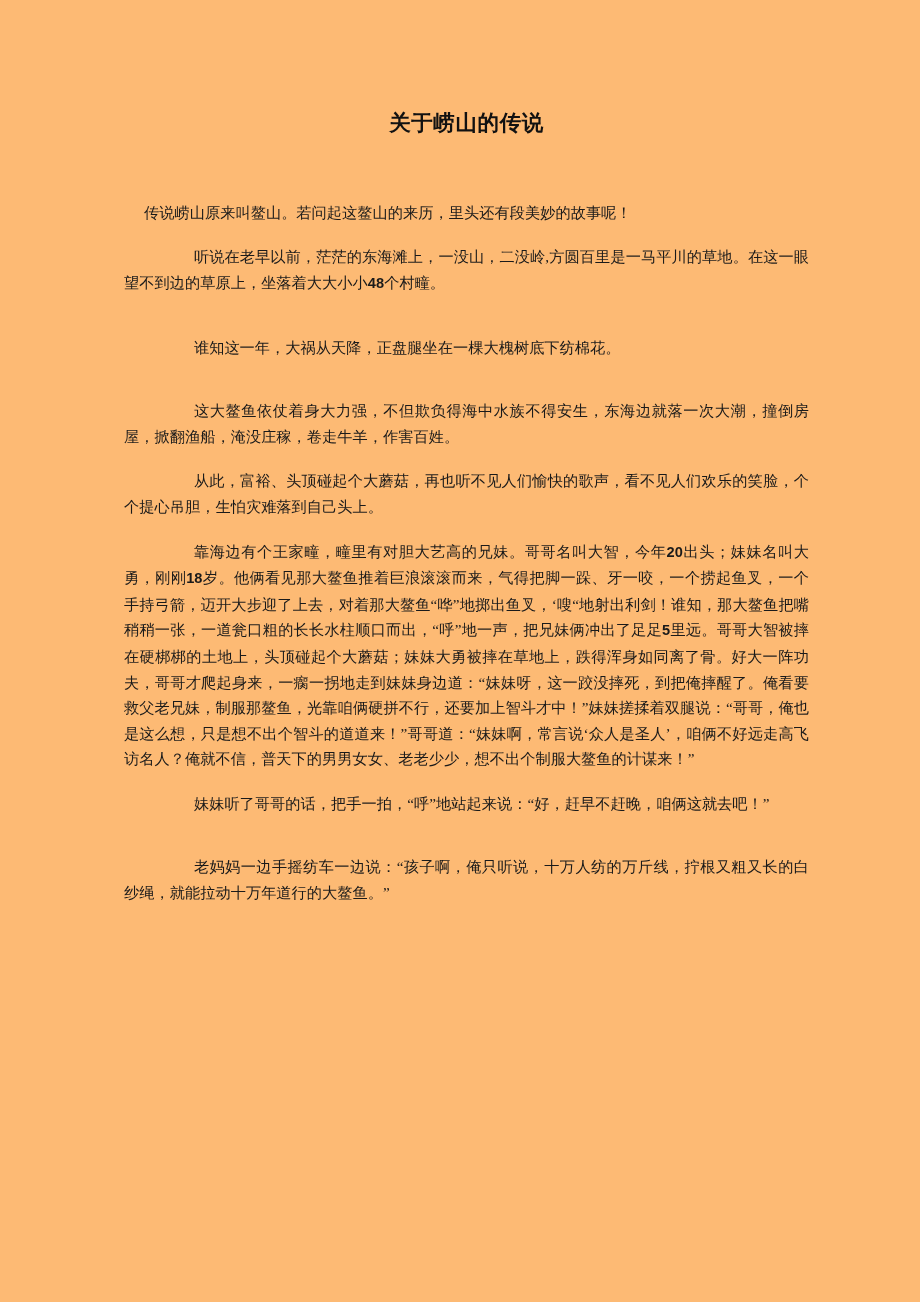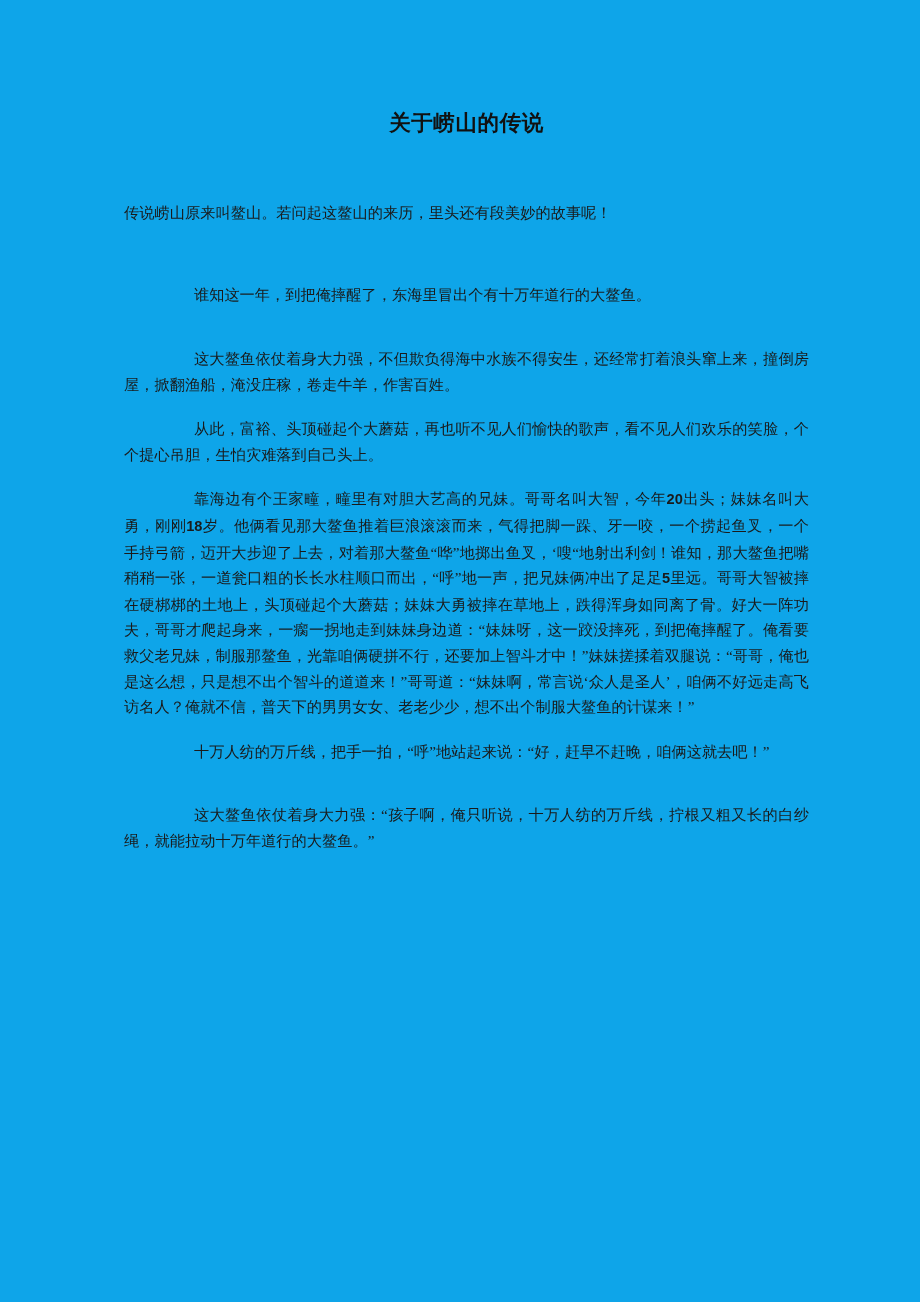--- a/index.html
+++ b/index.html
@@ -14,21 +14,21 @@
     font-family: "Liberation Serif", "DejaVu Serif", serif;
     color: #1a1a1a;
     -webkit-font-smoothing: antialiased;
   }
   .page {
     position: relative;
     width: 920px;
     height: 1302px;
     box-sizing: border-box;
     padding: 0;
-    background: #0ea5e9;
+    background: #fdba74;
     overflow: hidden;
   }
   .content {
     position: absolute;
     left: 124px;
     top: 0;
     width: 685px;
   }
   .doc-title {
     margin: 0;
@@ -47,20 +47,21 @@
     font-size: 15.2px;
     line-height: 25.6px;
     text-align: justify;
     text-justify: inter-ideograph;
     color: #1a1a1a;
     letter-spacing: 0.05px;
   }
   .para.first {
     margin-top: 44px;
     text-indent: 0;
+    margin-left: 20px;
   }
   .para.indent {
     text-indent: 4.6em;
   }
   .gap {
     height: 19px;
   }
   b, .num {
     font-weight: bold;
     font-family: "Liberation Sans", "DejaVu Sans", sans-serif;
@@ -74,48 +75,49 @@
   <div class="content">
 
     <h1 class="doc-title">关于崂山的传说</h1>
 
     <div class="gap"></div>
 
     <p class="para first">传说崂山原来叫鳌山。若问起这鳌山的来历，里头还有段美妙的故事呢！</p>
 
     <div class="gap"></div>
 
+    <p class="para indent">听说在老早以前，茫茫的东海滩上，一没山，二没岭,方圆百里是一马平川的草地。在这一眼望不到边的草原上，坐落着大大小小<b class="num">48</b>个村疃。</p>
 
     <div class="gap"></div>
 
 
     <div class="gap"></div>
 
-    <p class="para indent">谁知这一年，到把俺摔醒了，东海里冒出个有十万年道行的大鳌鱼。</p>
+    <p class="para indent">谁知这一年，大祸从天降，正盘腿坐在一棵大槐树底下纺棉花。</p>
 
     <div class="gap"></div>
 
 
     <div class="gap"></div>
 
-    <p class="para indent">这大鳌鱼依仗着身大力强，不但欺负得海中水族不得安生，还经常打着浪头窜上来，撞倒房屋，掀翻渔船，淹没庄稼，卷走牛羊，作害百姓。</p>
+    <p class="para indent">这大鳌鱼依仗着身大力强，不但欺负得海中水族不得安生，东海边就落一次大潮，撞倒房屋，掀翻渔船，淹没庄稼，卷走牛羊，作害百姓。</p>
 
     <div class="gap"></div>
 
     <p class="para indent">从此，富裕、头顶碰起个大蘑菇，再也听不见人们愉快的歌声，看不见人们欢乐的笑脸，个个提心吊胆，生怕灾难落到自己头上。</p>
 
     <div class="gap"></div>
 
     <p class="para indent">靠海边有个王家疃，疃里有对胆大艺高的兄妹。哥哥名叫大智，今年<b class="num">20</b>出头；妹妹名叫大勇，刚刚<b class="num">18</b>岁。他俩看见那大鳌鱼推着巨浪滚滚而来，气得把脚一跺、牙一咬，一个捞起鱼叉，一个手持弓箭，迈开大步迎了上去，对着那大鳌鱼“哗”地掷出鱼叉，‘嗖“地射出利剑！谁知，那大鳌鱼把嘴稍稍一张，一道瓮口粗的长长水柱顺口而出，“呼”地一声，把兄妹俩冲出了足足<b class="num">5</b>里远。哥哥大智被摔在硬梆梆的土地上，头顶碰起个大蘑菇；妹妹大勇被摔在草地上，跌得浑身如同离了骨。好大一阵功夫，哥哥才爬起身来，一瘸一拐地走到妹妹身边道：“妹妹呀，这一跤没摔死，到把俺摔醒了。俺看要救父老兄妹，制服那鳌鱼，光靠咱俩硬拼不行，还要加上智斗才中！”妹妹搓揉着双腿说：“哥哥，俺也是这么想，只是想不出个智斗的道道来！”哥哥道：“妹妹啊，常言说‘众人是圣人’，咱俩不好远走高飞访名人？俺就不信，普天下的男男女女、老老少少，想不出个制服大鳌鱼的计谋来！”</p>
 
     <div class="gap"></div>
 
-    <p class="para indent">十万人纺的万斤线，把手一拍，“呼”地站起来说：“好，赶早不赶晚，咱俩这就去吧！”</p>
+    <p class="para indent">妹妹听了哥哥的话，把手一拍，“呼”地站起来说：“好，赶早不赶晚，咱俩这就去吧！”</p>
 
     <div class="gap"></div>
 
 
     <div class="gap"></div>
 
-    <p class="para indent">这大鳌鱼依仗着身大力强：“孩子啊，俺只听说，十万人纺的万斤线，拧根又粗又长的白纱绳，就能拉动十万年道行的大鳌鱼。”</p>
+    <p class="para indent">老妈妈一边手摇纺车一边说：“孩子啊，俺只听说，十万人纺的万斤线，拧根又粗又长的白纱绳，就能拉动十万年道行的大鳌鱼。”</p>
 
   </div>
 </div>
 
 </body></html>

